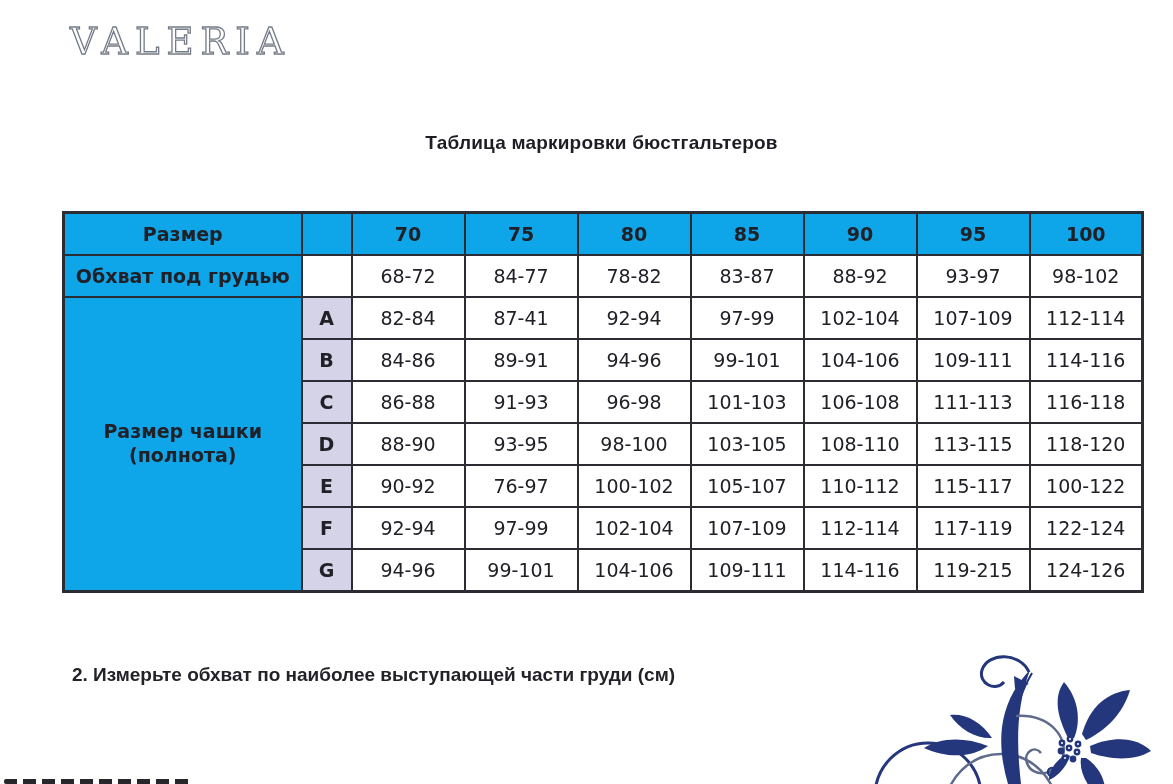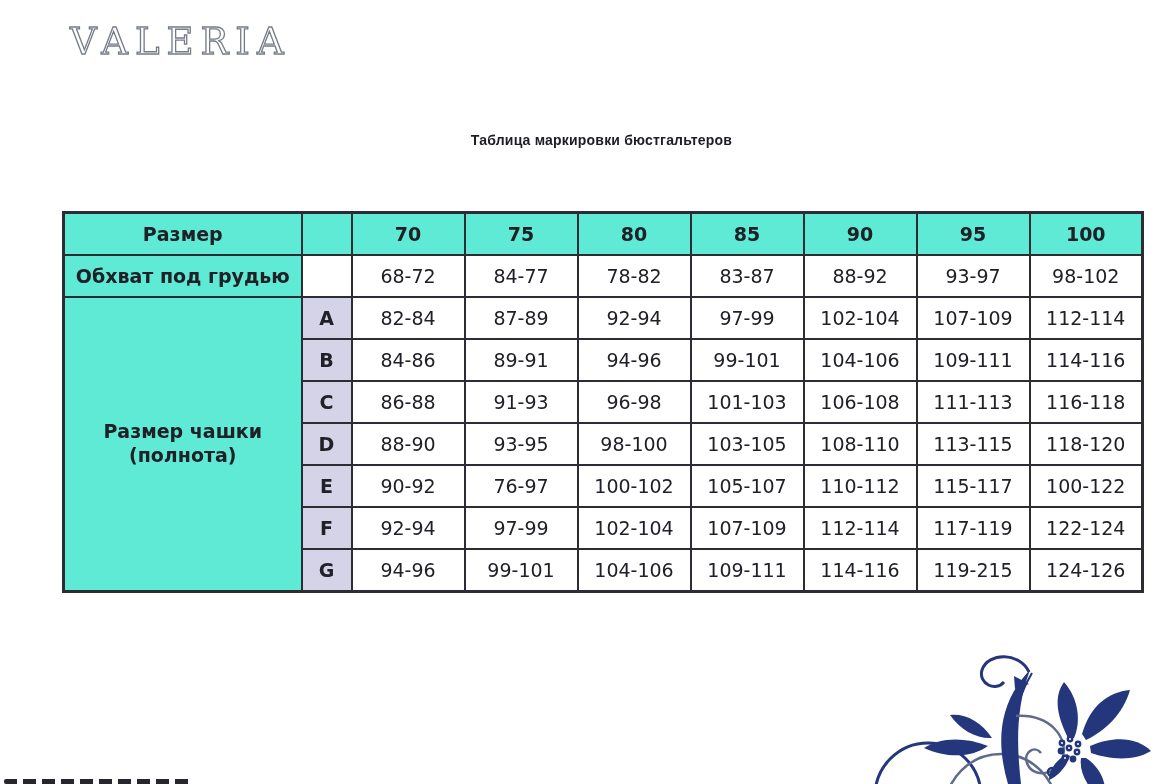--- a/index.html
+++ b/index.html
@@ -12,21 +12,21 @@
     color:#1f1f26;
   }
 
   
   .logo-wrap { position:absolute; left:28px; top:12px; width:270px; height:56px;margin-left:40px; }
 
   
   .page-title {
     position:absolute; left:62px; top:132px; width:1079px;
     text-align:center;
-    font-size:14px; font-weight:bold; color:#1d1d24;
+    font-size:19px; font-weight:bold; color:#1d1d24;
     letter-spacing:0.2px;
   }
 
   
   table.size-table {
     position:absolute; left:62px; top:211px;
     width:1079px;
     border-collapse:collapse;
     table-layout:fixed;
     border:3px solid #2c2c34;
@@ -41,21 +41,21 @@
     font-family:"DejaVu Sans", sans-serif;
     padding:0;
     overflow:hidden;
   }
   td.label-cell {
     text-align:left;
     padding-left:13px;
     font-weight:bold;
     font-size:19px;
   }
-  td.peach { background:#5eead4;margin-top:28px; }
+  td.peach { background:#0ea5e9;margin-top:28px; }
   td.lav   { background:#d5d3e7; font-weight:bold; }
   td.hdr   { font-weight:bold; }
   td.cup-span-cell { line-height:1.25; }
 
   
   .instructions {
     position:absolute; left:72px; top:664px;
     font-size:19px; font-weight:bold; color:#222228;
     font-family:"Liberation Sans", sans-serif;
   }
@@ -117,21 +117,21 @@
       <td>93-97</td>
       <td>98-102</td>
     </tr>
     <tr>
       <td class="label-cell peach cup-span-cell" rowspan="7">
         <div>Размер чашки</div>
         <div>(полнота)</div>
       </td>
       <td class="lav">A</td>
       <td>82-84</td>
-      <td>87-89</td>
+      <td>87-41</td>
       <td>92-94</td>
       <td>97-99</td>
       <td>102-104</td>
       <td>107-109</td>
       <td>112-114</td>
     </tr>
     <tr>
       <td class="lav">B</td>
       <td>84-86</td>
       <td>89-91</td>
@@ -188,20 +188,21 @@
       <td>104-106</td>
       <td>109-111</td>
       <td>114-116</td>
       <td>119-215</td>
       <td>124-126</td>
     </tr>
   </tbody>
 </table>
 
 <div class="instructions">
+  <p class="instruction-line">2. Измерьте обхват по наиболее выступающей части груди (см)</p>
 </div>
 
 <div class="cropped-text-line"></div>
 
 <div class="ornament">
   <svg width="305" height="136" viewBox="0 0 305 136">
 
     <circle cx="60" cy="148" r="53" fill="none" stroke="#24367c" stroke-width="3"></circle>
     <circle cx="133" cy="162" r="56" fill="none" stroke="#5f6b8c" stroke-width="2.5"></circle>
 

